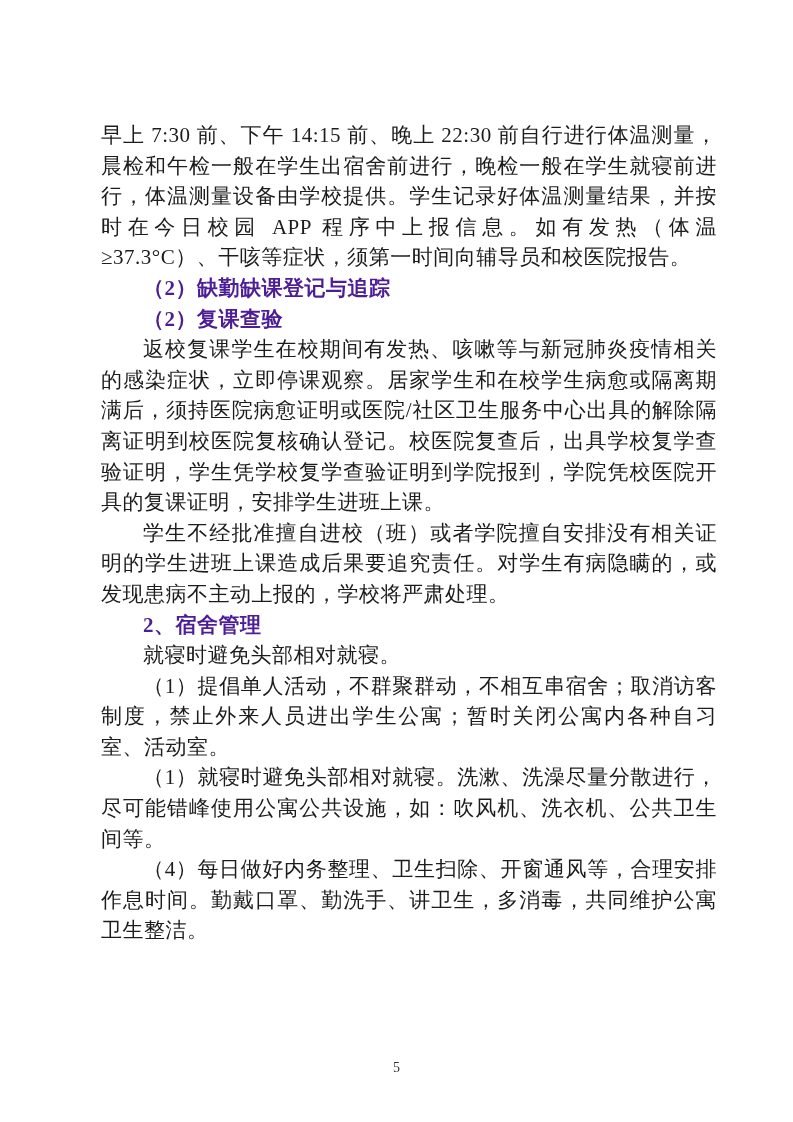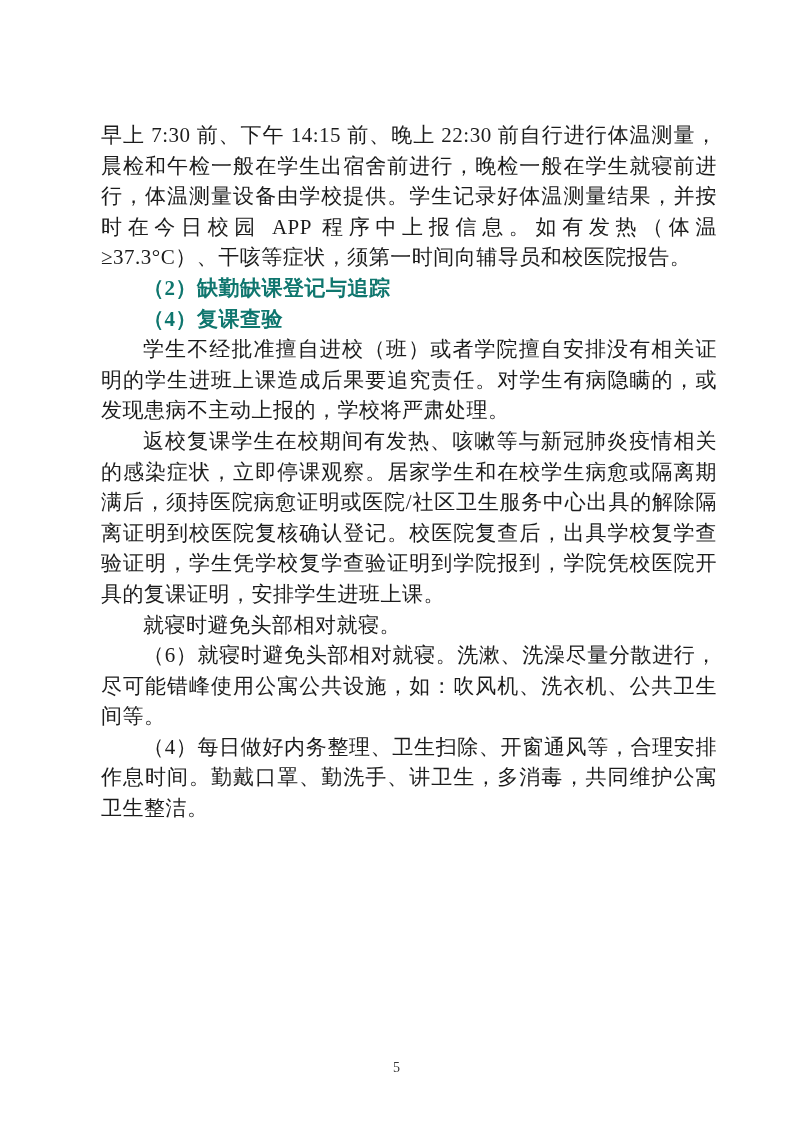--- a/index.html
+++ b/index.html
@@ -32,41 +32,43 @@
   .content p {
     margin: 0;
     padding: 0;
     text-indent: 2em;
   }
   .content p.continuation {
     text-indent: 0;
   }
   .content p.heading {
     font-weight: bold;
-    color: #0f766e;
+    color: #4c1d95;
   }
   .footer {
     position: absolute;
     top: 1038px;
     left: 0;
     width: 100%;
     text-align: center;
     font-size: 14px;
     line-height: 18px;
     color: #333333;
   }
 </style>
 </head>
 <body>
 
 <div class="page">
   <div class="content" id="doc-body">
       <p class="continuation">早上 7:30 前、下午 14:15 前、晚上 22:30 前自行进行体温测量，晨检和午检一般在学生出宿舍前进行，晚检一般在学生就寝前进行，体温测量设备由学校提供。学生记录好体温测量结果，并按时在今日校园 APP 程序中上报信息。如有发热（体温≥37.3°C）、干咳等症状，须第一时间向辅导员和校医院报告。</p>
       <p class="heading">（2）缺勤缺课登记与追踪</p>
-      <p class="heading">（4）复课查验</p>
+      <p class="heading">（2）复课查验</p>
+      <p class="body">返校复课学生在校期间有发热、咳嗽等与新冠肺炎疫情相关的感染症状，立即停课观察。居家学生和在校学生病愈或隔离期满后，须持医院病愈证明或医院/社区卫生服务中心出具的解除隔离证明到校医院复核确认登记。校医院复查后，出具学校复学查验证明，学生凭学校复学查验证明到学院报到，学院凭校医院开具的复课证明，安排学生进班上课。</p>
       <p class="body">学生不经批准擅自进校（班）或者学院擅自安排没有相关证明的学生进班上课造成后果要追究责任。对学生有病隐瞒的，或发现患病不主动上报的，学校将严肃处理。</p>
-      <p class="body">返校复课学生在校期间有发热、咳嗽等与新冠肺炎疫情相关的感染症状，立即停课观察。居家学生和在校学生病愈或隔离期满后，须持医院病愈证明或医院/社区卫生服务中心出具的解除隔离证明到校医院复核确认登记。校医院复查后，出具学校复学查验证明，学生凭学校复学查验证明到学院报到，学院凭校医院开具的复课证明，安排学生进班上课。</p>
+      <p class="heading">2、宿舍管理</p>
       <p class="body">就寝时避免头部相对就寝。</p>
-      <p class="body">（6）就寝时避免头部相对就寝。洗漱、洗澡尽量分散进行，尽可能错峰使用公寓公共设施，如：吹风机、洗衣机、公共卫生间等。</p>
+      <p class="body">（1）提倡单人活动，不群聚群动，不相互串宿舍；取消访客制度，禁止外来人员进出学生公寓；暂时关闭公寓内各种自习室、活动室。</p>
+      <p class="body">（1）就寝时避免头部相对就寝。洗漱、洗澡尽量分散进行，尽可能错峰使用公寓公共设施，如：吹风机、洗衣机、公共卫生间等。</p>
       <p class="body">（4）每日做好内务整理、卫生扫除、开窗通风等，合理安排作息时间。勤戴口罩、勤洗手、讲卫生，多消毒，共同维护公寓卫生整洁。</p>
     </div>
   <div class="footer">5</div>
 </div>
 
 </body></html>

